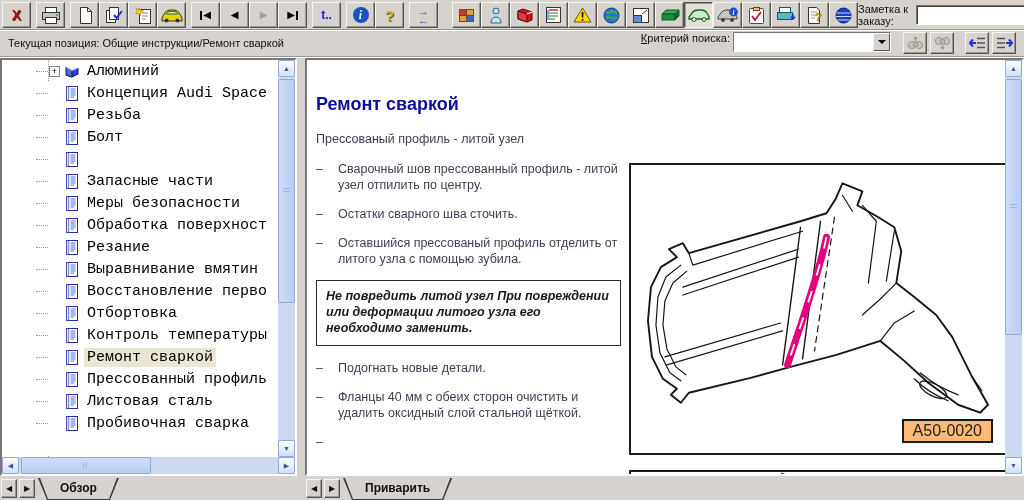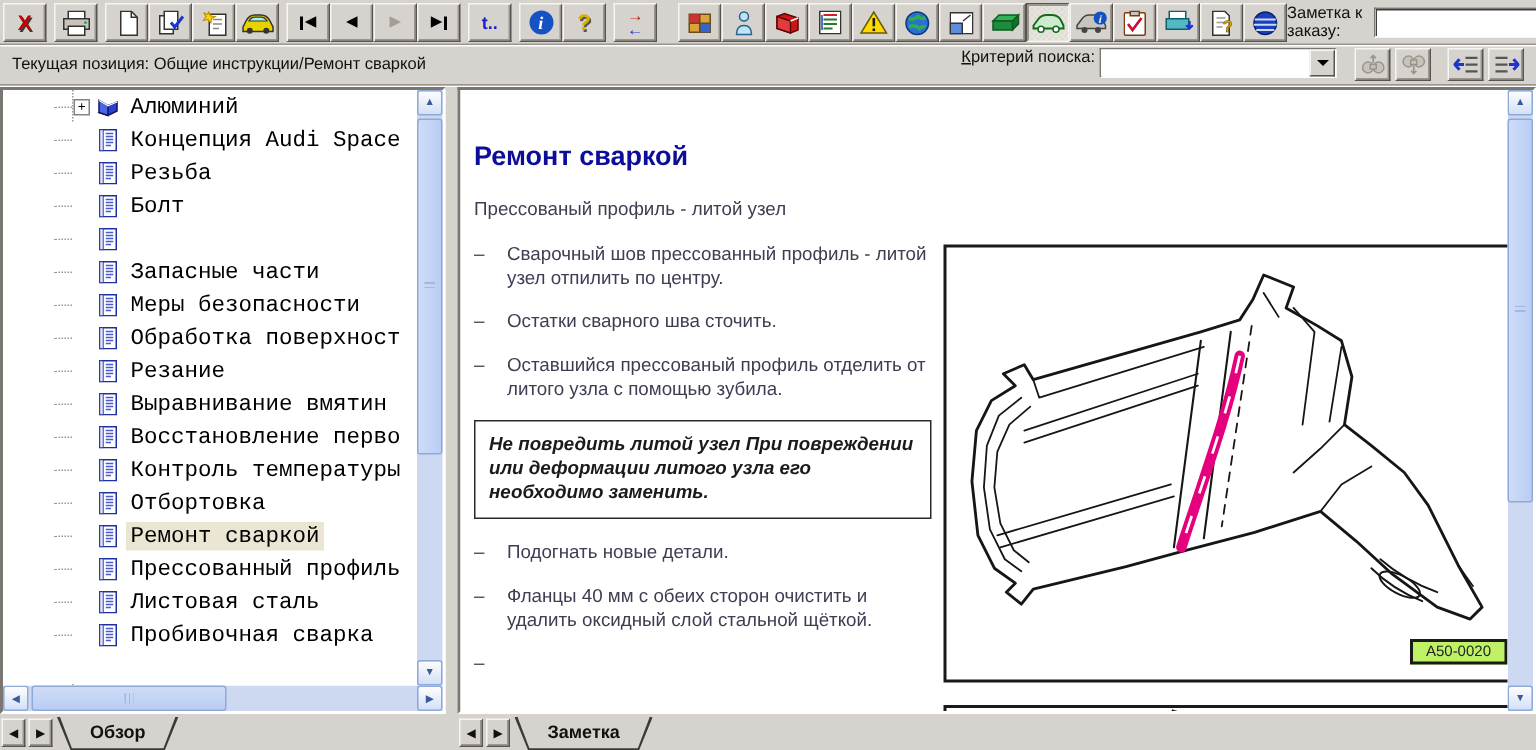--- a/index.html
+++ b/index.html
@@ -90,21 +90,21 @@
 .doc-title{font-size:18px;font-weight:bold;color:var(--navy);margin-bottom:17px}
 .doc-sub{font-size:12.5px;margin-bottom:15px}
 .bullet{display:flex;margin-bottom:13px;font-size:12.5px;line-height:16px}
 .bullet .dash{width:22px;flex:0 0 auto}
 .warnbox{border:1px solid #2a2a2a;padding:7px 9px 9px 9px;margin:2px 0 14px 0}
 .warnhead{display:flex;align-items:center;gap:10px;margin-bottom:5px}
 .warnhead .wt{font-style:italic;font-weight:bold;font-size:13px;color:#1a1a1a}
 .warntext{font-style:italic;font-weight:bold;font-size:12.5px;line-height:16px;color:#1a1a1a}
 .figure{position:absolute;left:322px;top:103px;width:382px;height:292px;border:2px solid #1a1a1a;background:#fff}
 .figure2{position:absolute;left:322px;top:410px;width:382px;height:60px;border:2px solid #1a1a1a;background:#fff;overflow:hidden}
-.figlabel{position:absolute;right:4px;bottom:10px;border:2px solid #1a1a1a;padding:1px 9px;font-size:10px;color:#222;background:#bef264}
+.figlabel{position:absolute;right:16px;bottom:10px;border:2px solid #1a1a1a;padding:1px 9px;font-size:16px;color:#222;background:#fdba74}
 </style>
 </head>
 <body>
 
 <div class="toolbar">
   <div class="tbtn">
       <span class="ic ic-exit">X</span>
     </div>
   <span class="gap"></span>
   <div class="tbtn">
@@ -530,34 +530,34 @@
               <span class="stub"></span>
               <span class="expander"></span>
 
               <span class="ticon doc-i">
                 <svg width="12" height="15" viewBox="0 0 12 15">
                   <rect x="0.5" y="0.5" width="11" height="14" fill="#fff" stroke="#1e2f9e"></rect>
                   <rect x="0.5" y="0.5" width="2.3" height="14" fill="#dfe5ff" stroke="#1e2f9e" stroke-width="0.6"></rect>
                   <path d="M4.5 3h5M4.5 5h5M4.5 7h5M4.5 9h5M4.5 11h3.5" stroke="#4a5ad0" stroke-width="0.9"></path>
                 </svg>
               </span>
+              <span class="tlabel">Отбортовка</span>
+            </div>
+            <div class="tree-item doc">
+              <span class="stub"></span>
+              <span class="expander"></span>
+
+              <span class="ticon doc-i">
+                <svg width="12" height="15" viewBox="0 0 12 15">
+                  <rect x="0.5" y="0.5" width="11" height="14" fill="#fff" stroke="#1e2f9e"></rect>
+                  <rect x="0.5" y="0.5" width="2.3" height="14" fill="#dfe5ff" stroke="#1e2f9e" stroke-width="0.6"></rect>
+                  <path d="M4.5 3h5M4.5 5h5M4.5 7h5M4.5 9h5M4.5 11h3.5" stroke="#4a5ad0" stroke-width="0.9"></path>
+                </svg>
+              </span>
               <span class="tlabel">Контроль температуры</span>
-            </div>
-            <div class="tree-item doc">
-              <span class="stub"></span>
-              <span class="expander"></span>
-
-              <span class="ticon doc-i">
-                <svg width="12" height="15" viewBox="0 0 12 15">
-                  <rect x="0.5" y="0.5" width="11" height="14" fill="#fff" stroke="#1e2f9e"></rect>
-                  <rect x="0.5" y="0.5" width="2.3" height="14" fill="#dfe5ff" stroke="#1e2f9e" stroke-width="0.6"></rect>
-                  <path d="M4.5 3h5M4.5 5h5M4.5 7h5M4.5 9h5M4.5 11h3.5" stroke="#4a5ad0" stroke-width="0.9"></path>
-                </svg>
-              </span>
-              <span class="tlabel">Отбортовка</span>
             </div>
             <div class="tree-item doc selected">
               <span class="stub"></span>
               <span class="expander"></span>
 
               <span class="ticon doc-i">
                 <svg width="12" height="15" viewBox="0 0 12 15">
                   <rect x="0.5" y="0.5" width="11" height="14" fill="#fff" stroke="#1e2f9e"></rect>
                   <rect x="0.5" y="0.5" width="2.3" height="14" fill="#dfe5ff" stroke="#1e2f9e" stroke-width="0.6"></rect>
                   <path d="M4.5 3h5M4.5 5h5M4.5 7h5M4.5 9h5M4.5 11h3.5" stroke="#4a5ad0" stroke-width="0.9"></path>
@@ -723,17 +723,17 @@
               <div class="vthumb" style="height:256px;margin-top:2px"></div>
             </div>
           <div class="xbtn">▼</div>
         </div>
       </div>
     </div>
     <div class="tabbar">
       <div class="tabarrow">◀</div>
       <div class="tabarrow">▶</div>
       <div class="tab-outer">
-          <div class="tab-inner">Заметка</div>
+          <div class="tab-inner">Приварить</div>
         </div>
     </div>
   </div>
 </div>
 
 </body></html>

